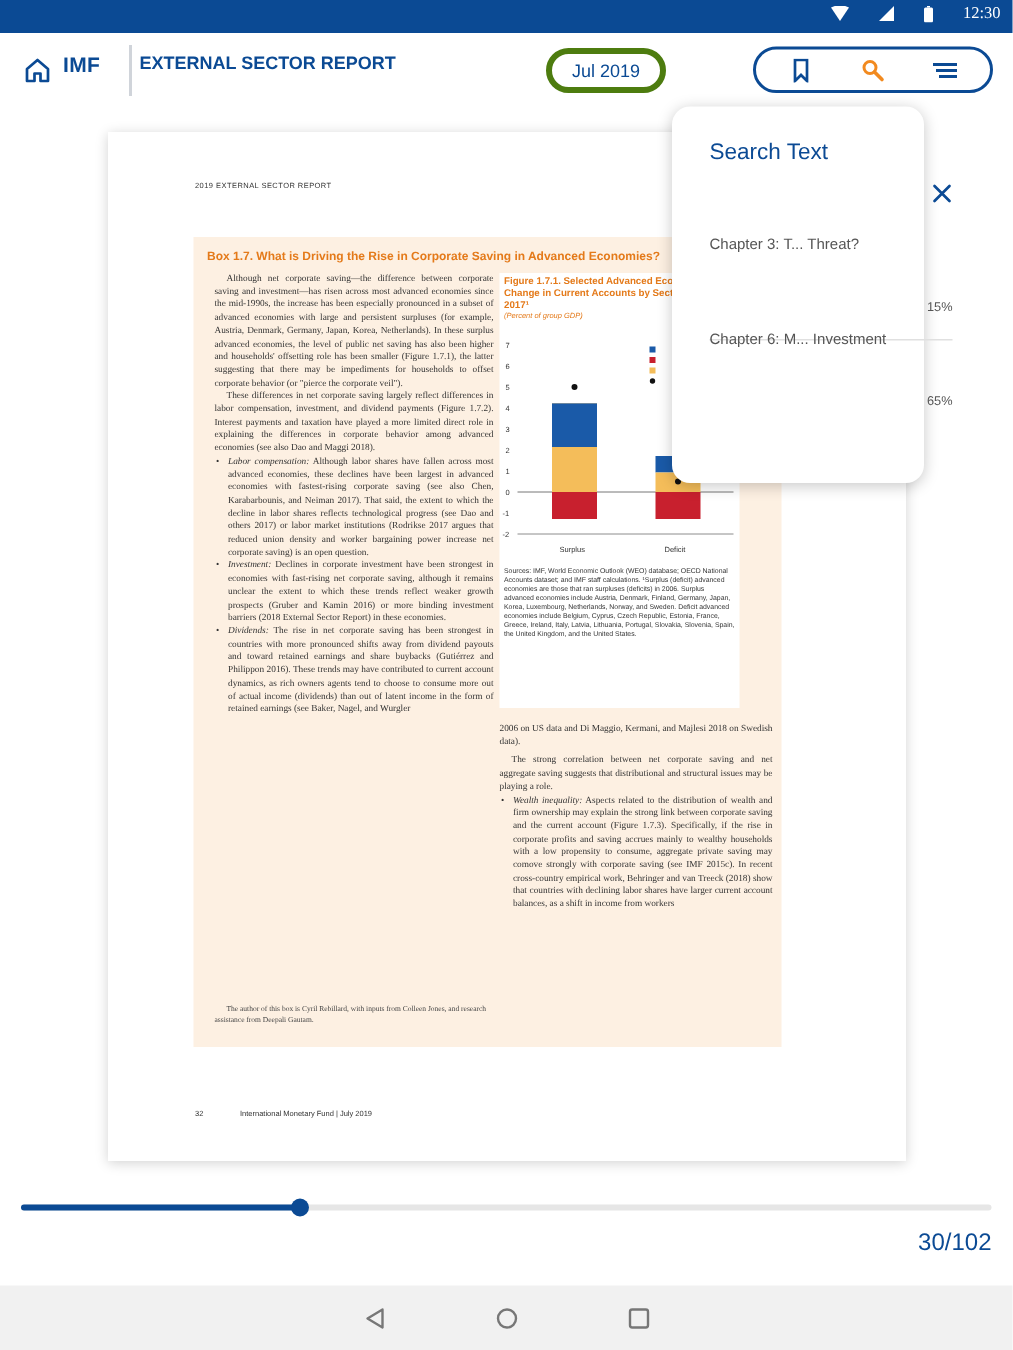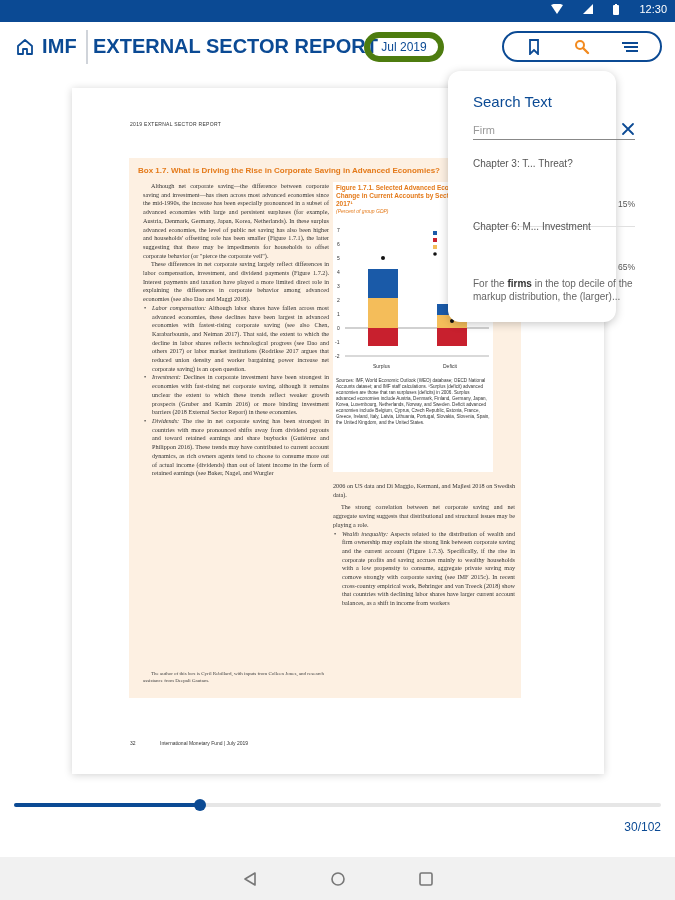--- a/index.html
+++ b/index.html
@@ -1,24 +1,24 @@
 <!DOCTYPE html>
 <html><head>
   <meta charset="utf-8">
   <style>
     * { box-sizing: border-box; margin: 0; padding: 0; }
     html, body { width: 675px; height: 900px; overflow: hidden; background: #ffffff; font-family: "Liberation Sans", sans-serif; }
     .statusbar { position: absolute; top: 0; left: 0; width: 675px; height: 22px; background: #0b4a94; color: #fff; }
-    .statusbar .right { position: absolute; right: 8px; top: 3px; display: flex; align-items: center; gap: 20px; font-size: 11px; }
+    .statusbar .right { position: absolute; right: 8px; top: 3px; display: flex; align-items: center; gap: 20px; font-size: 11px; font-family: Liberation Serif, serif; }
     .appbar { position: absolute; top: 22px; left: 0; width: 675px; height: 50px; background: #fff; }
     .home-icon { position: absolute; left: 16px; top: 16px; width: 18px; height: 18px; }
-    .brand { position: absolute; left: 42px; top: 13px; font-weight: 700; font-size: 20px; color: #0b4a94; letter-spacing: 0.2px; }
+    .brand { position: absolute; left: 42px; top: 13px; font-weight: 700; font-size: 14px; color: #0b4a94; letter-spacing: 0.2px; }
     .brand-div { position: absolute; left: 86px; top: 8px; width: 2px; height: 34px; background: #d0d4da; }
-    .title { position: absolute; left: 93px; top: 13px; font-weight: 700; font-size: 20px; color: #0b4a94; }
-    .date-pill { position: absolute; left: 364px; top: 10px; width: 80px; height: 30px; border: 6px solid #4d7c0f; border-radius: 15px; color: #0b4a94; font-size: 12px; display: flex; align-items: center; justify-content: center; }
+    .title { position: absolute; left: 93px; top: 13px; font-weight: 700; font-size: 12px; color: #0b4a94; }
+    .date-pill { position: absolute; left: 364px; top: 10px; width: 80px; height: 30px; border: 4px solid #4d7c0f; border-radius: 15px; color: #0b4a94; font-size: 12px; display: flex; align-items: center; justify-content: center; }
     .tool-pill { position: absolute; left: 502px; top: 9px; width: 160px; height: 31px; border: 2px solid #0b4a94; border-radius: 16px; display: flex; align-items: center; justify-content: space-around; padding: 0 6px; }
     .tool-pill .btn { width: 28px; height: 24px; display: flex; align-items: center; justify-content: center; cursor: pointer; }
     .page { position: absolute; left: 72px; top: 88px; width: 532px; height: 686px; background: #fff; box-shadow: 0 1px 8px rgba(0,0,0,0.18); }
     .running-head { position: absolute; left: 58px; top: 33px; font-size: 5px; color: #333; letter-spacing: 0.3px; font-family: "Liberation Sans", sans-serif; }
     .box { position: absolute; left: 57px; top: 70px; width: 392px; height: 540px; background: #fdf0e2; }
     .box-title { position: absolute; left: 9px; top: 8px; font-size: 8px; font-weight: 700; color: #e47a1a; font-family: "Liberation Sans", sans-serif; white-space: nowrap; }
     .col { position: absolute; font-family: "Liberation Serif", serif; font-size: 6.2px; line-height: 8.7px; color: #333; text-align: justify; }
     .col p { text-indent: 8px; margin-bottom: 0; }
     .col ul { list-style: none; }
     .col li { position: relative; padding-left: 9px; }
@@ -38,21 +38,21 @@
     .result { position: absolute; left: 25px; width: 162px; }
     .result .chap { font-size: 10px; color: #555; display: flex; justify-content: space-between; text-align: center; }
     .result .pct { font-size: 8.5px; margin-top: 41px; }
     .result .snip { margin-top: 5px; font-size: 10px; line-height: 13px; color: #666; }
     .result .snip b { color: #333; font-weight: 700; }
     .res-div { position: absolute; left: 25px; top: 155px; width: 162px; height: 1px; background: #e0e0e0; }
     .slider { position: absolute; left: 14px; top: 802px; width: 647px; height: 6px; }
     .slider .track { position: absolute; left: 0; top: 1px; width: 100%; height: 4px; background: #e6e6e6; border-radius: 2px; }
     .slider .fill { position: absolute; left: 0; top: 1px; width: 186px; height: 4px; background: #0b4a94; border-radius: 2px; }
     .slider .thumb { position: absolute; left: 180px; top: -3px; width: 12px; height: 12px; background: #0b4a94; border-radius: 50%; }
-    .page-count { position: absolute; right: 14px; top: 820px; font-size: 12px; color: #0b4a94; }
+    .page-count { position: absolute; right: 14px; top: 820px; font-size: 16px; color: #0b4a94; }
     .navbar { position: absolute; left: 0; top: 857px; width: 675px; height: 43px; background: #f1f1f1; display: flex; align-items: center; justify-content: center; gap: 70px; }
     .navbar .nb { width: 18px; height: 18px; display: flex; align-items: center; justify-content: center; cursor: pointer; }
   </style>
 </head>
 <body>
 
 <div class="statusbar">
   <div class="right">
     <svg width="12" height="10" viewBox="0 0 12 10">
         <path d="M0 1 Q6 -2 12 1 L6 10 Z" fill="#fff"></path>
@@ -169,38 +169,36 @@
   </div>
 
   <div class="folio">
     <span>32</span>
     <span class="pub">International Monetary Fund | July 2019</span>
   </div>
 </div>
 
 <div class="search-panel">
   <div class="search-title">Search Text</div>
-  <input class="search-input" type="text" value="Firm" style="">
   <svg class="clear-btn" viewBox="0 0 16 16">
       <path d="M3 3 L13 13 M13 3 L3 13" stroke="#0b4a94" stroke-width="1.8" stroke-linecap="round"></path>
     </svg>
 
   <div class="result" style="top:87px;">
     <div class="chap">
         <span>Chapter 3: T... Threat?</span>
         <span class="pct">15%</span>
       </div>
   </div>
   <div class="res-div"></div>
   <div class="result" style="top:150px;">
     <div class="chap">
         <span>Chapter 6: M... Investment</span>
         <span class="pct">65%</span>
       </div>
-    <div class="snip"><span>For the </span><b>firms</b><span> in the top decile of the markup distribution, the (larger)...</span></div>
   </div>
 </div>
 
 <div class="slider">
   <div class="track"></div>
   <div class="fill"></div>
   <div class="thumb"></div>
 </div>
 <div class="page-count">30/102</div>
 

